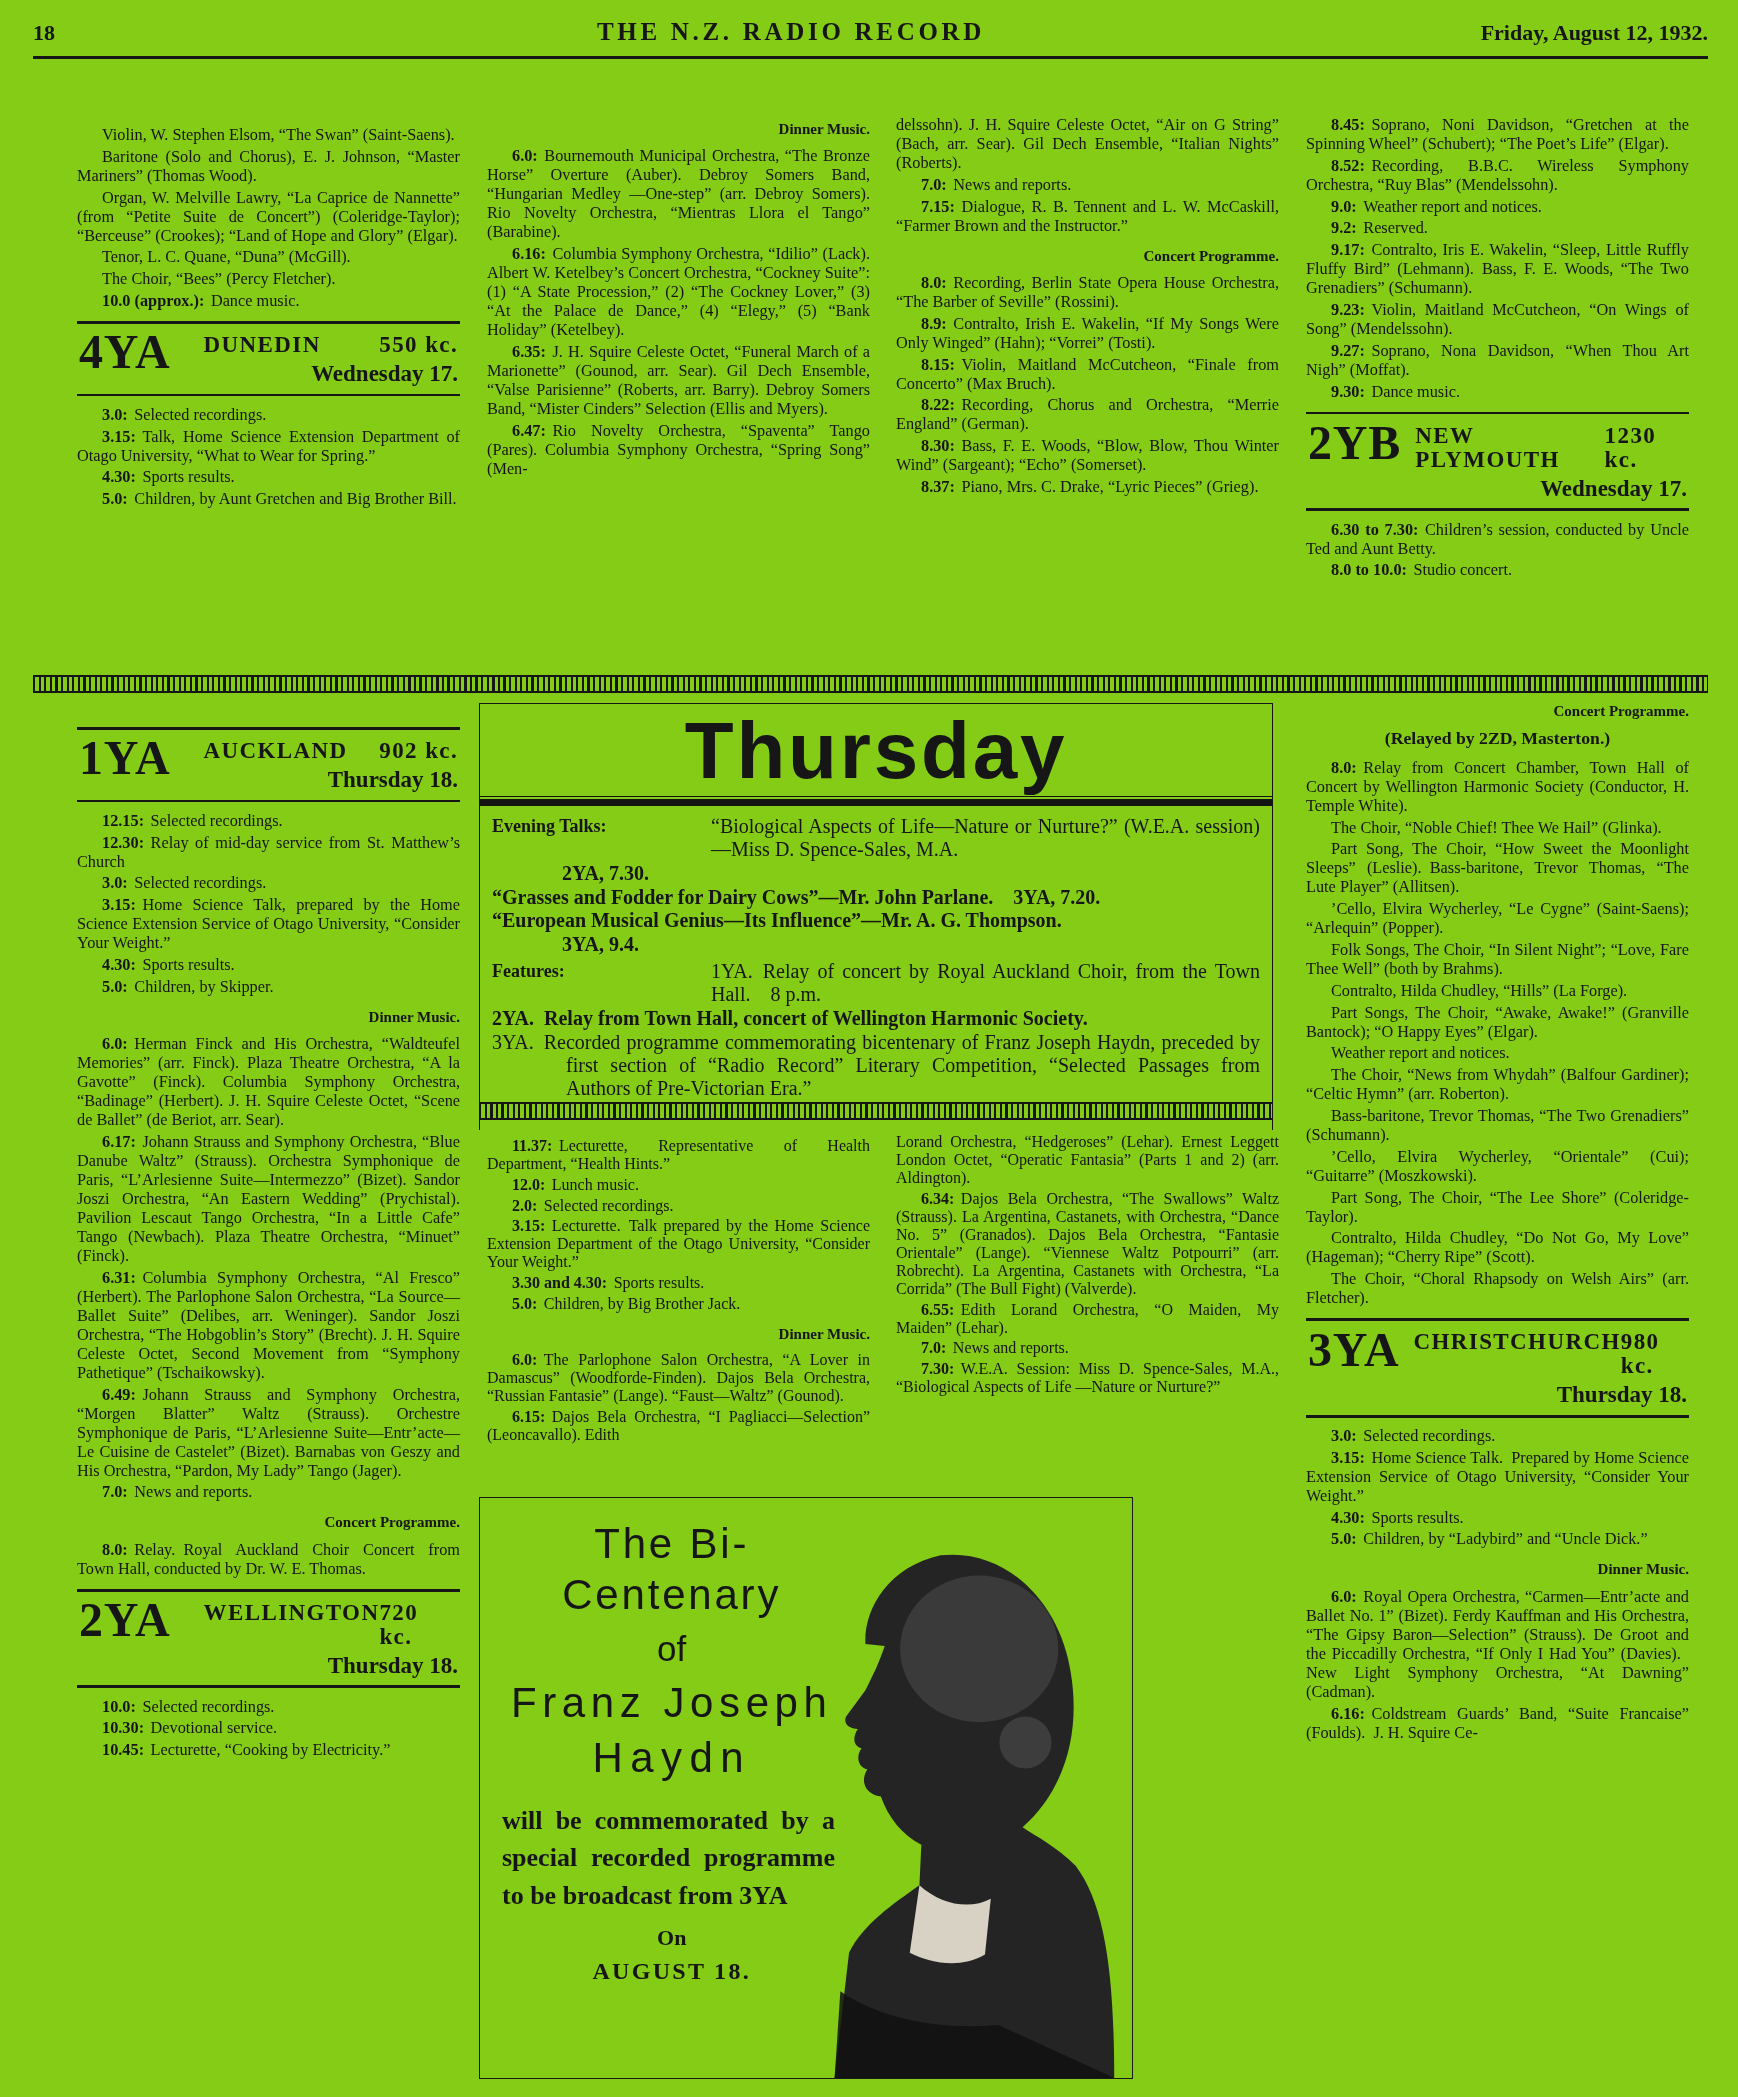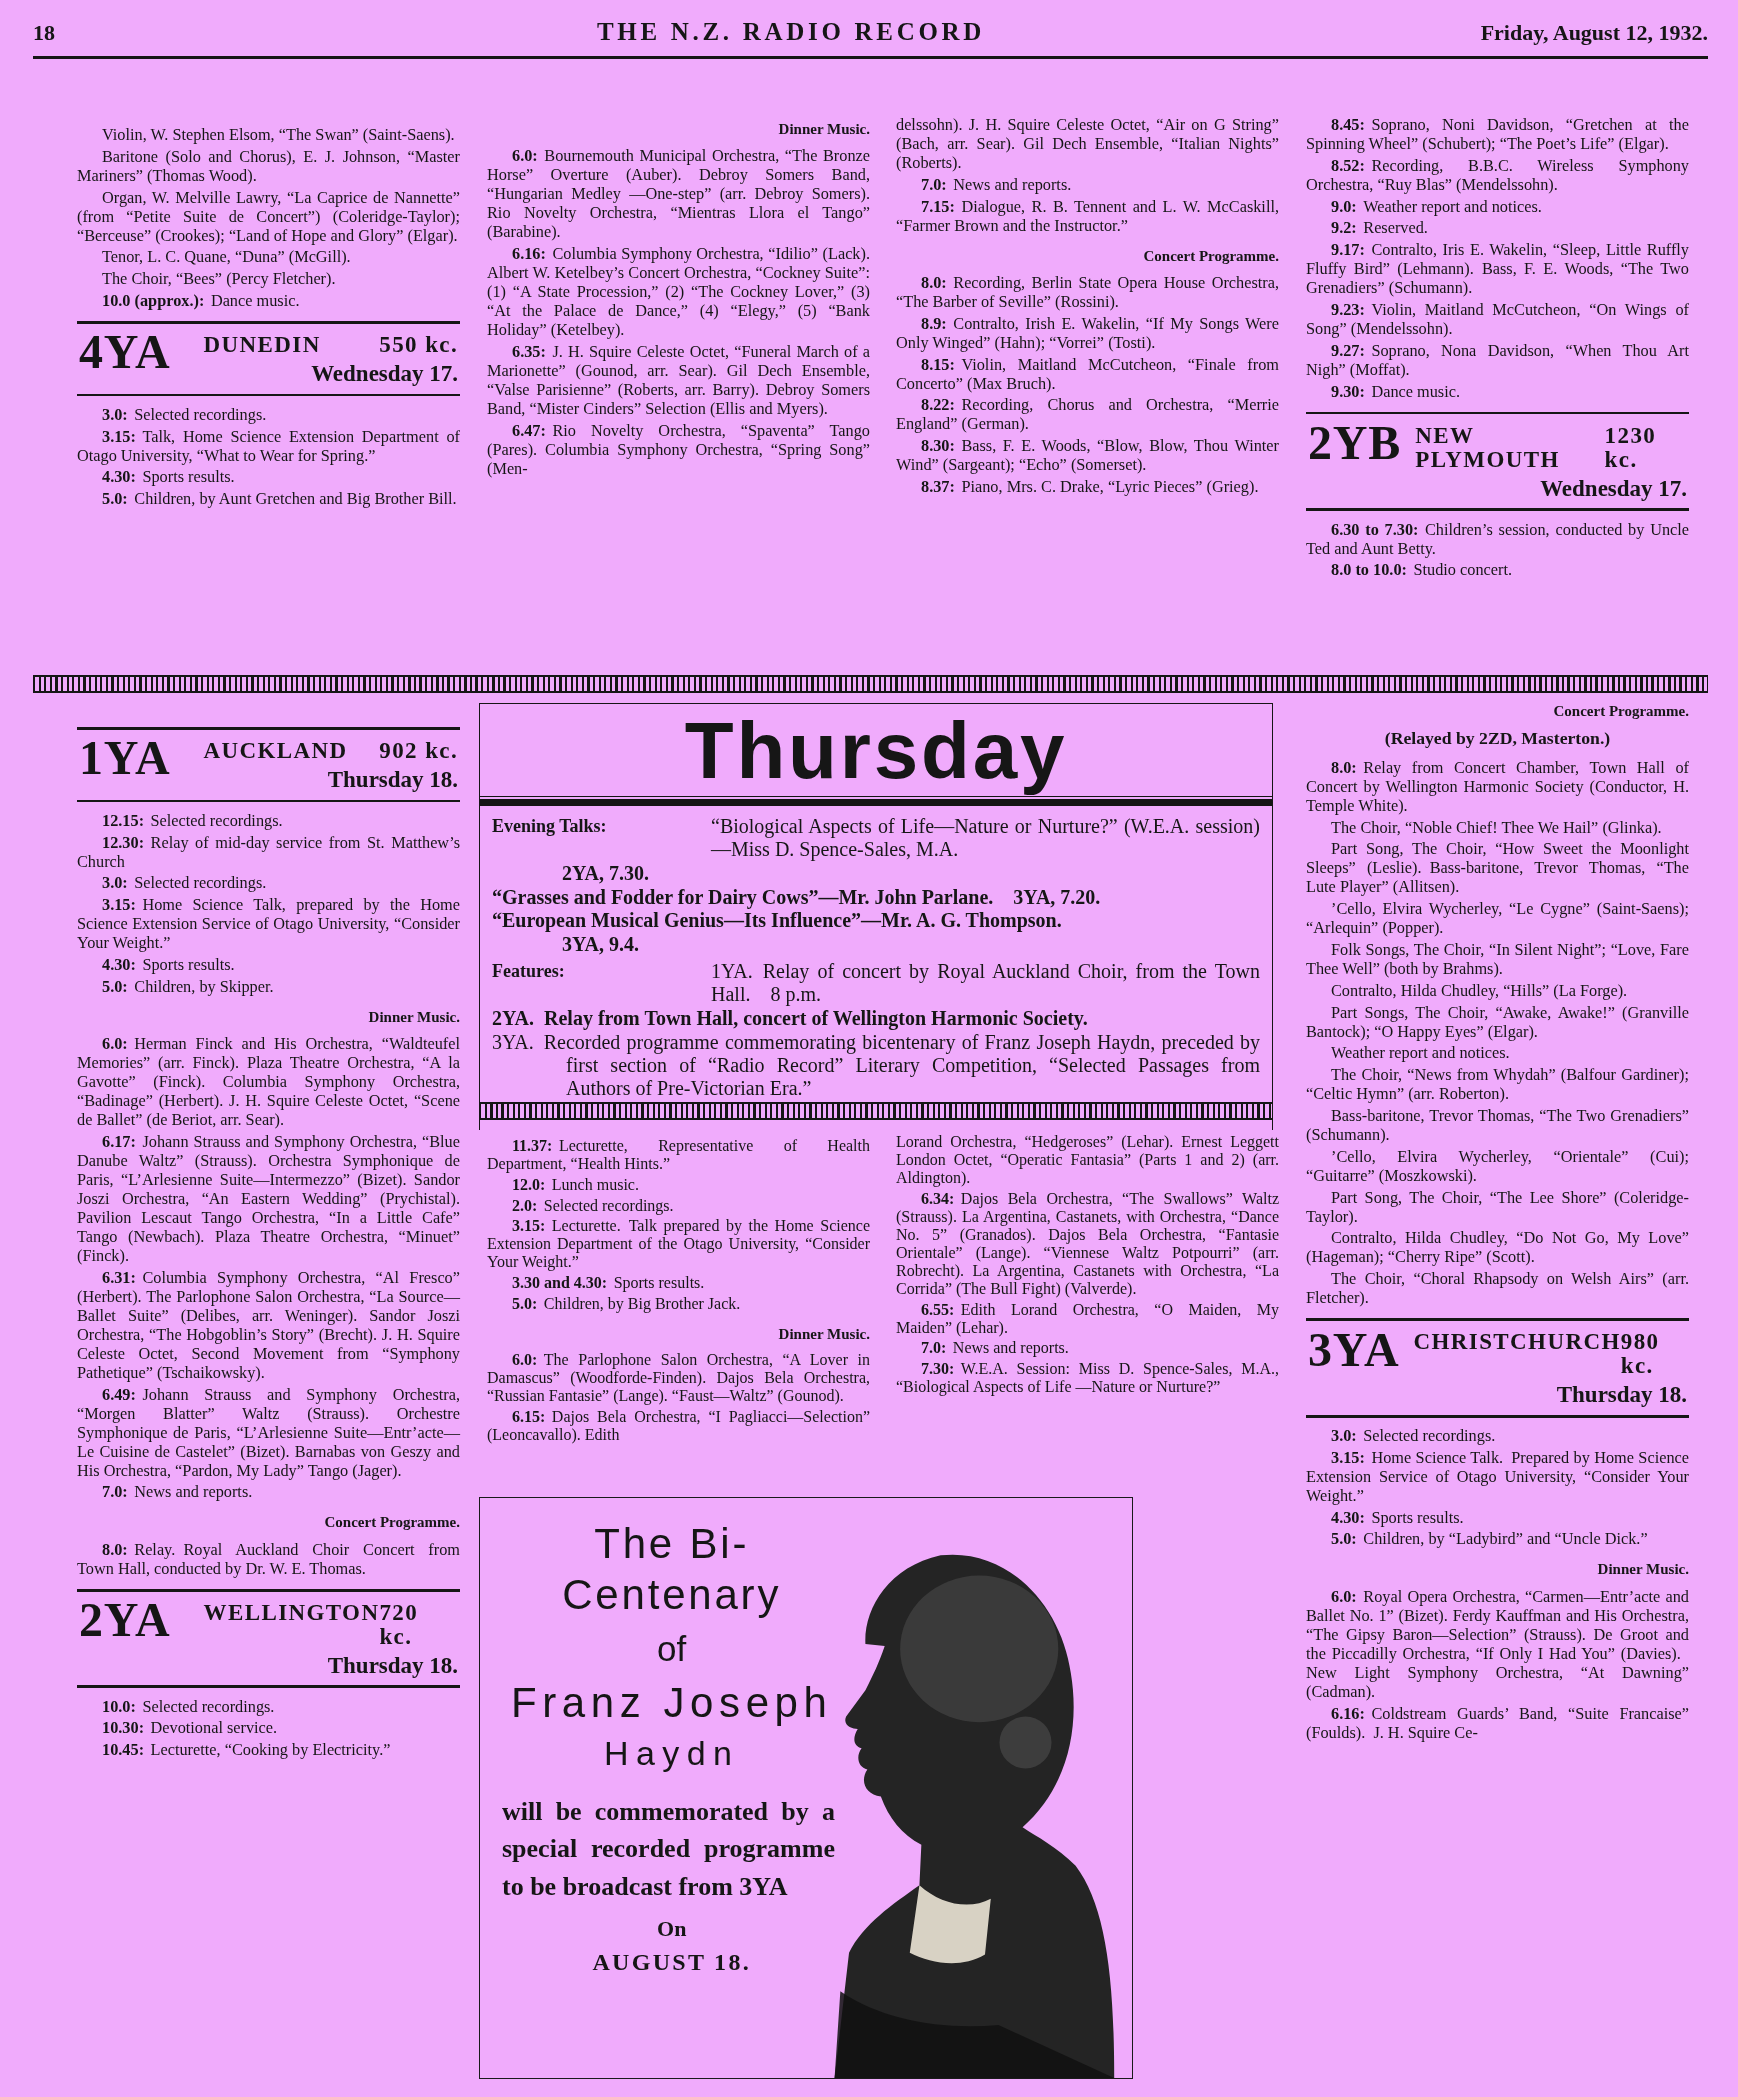--- a/index.html
+++ b/index.html
@@ -1,16 +1,16 @@
 <!DOCTYPE html>
 <html style="font-size:7.4px"><head>
 <meta charset="utf-8">
 <style>
   html,body{margin:0;padding:0;background:#d8d5cd;}
-  .page{position:relative;width:1739px;height:2097px;background:#f0abfc;color:#161616;
+  .page{position:relative;width:1739px;height:2097px;background:#84cc16;color:#161616;
         font-family:"Liberation Serif","DejaVu Serif",serif;overflow:hidden;}
   
   .hdr{position:absolute;top:17.7px;left:33px;width:1675px;display:flex;align-items:baseline;}
   .pgnum{width:195px;font-weight:bold;font-size:22px;}
   .ptitle{flex:1;text-align:center;font-weight:bold;font-size:25px;letter-spacing:3.7px;}
   .pdate{width:354px;text-align:right;font-weight:bold;font-size:22px;}
   .hdr-rule{position:absolute;top:56px;left:33px;width:1675px;height:3.3px;background:#161616;}
   
   .hband{position:absolute;height:14px;border-top:2.8px solid #161616;border-bottom:2.8px solid #161616;
          background:repeating-linear-gradient(90deg,#161616 0 2.3px,rgba(0,0,0,0) 2.3px 5.6px);}
@@ -55,21 +55,21 @@
   .tk-ind{padding-left:70px;}
   .ft-para{font-size:20px;line-height:23px;text-align:justify;padding-left:74px;text-indent:-74px;}
   
   #haybox{position:absolute;left:479px;top:1497px;width:654px;height:582px;box-sizing:border-box;
           border:1.9px solid #1a1a1a;display:flex;}
   .hay-text{flex:0 0 56%;box-sizing:border-box;padding:21.4px 3.7px 0 22px;text-align:center;}
   .hay-sans{font-family:"Liberation Sans","DejaVu Sans",sans-serif;}
   .hay-l1{font-size:42px;letter-spacing:2.8px;line-height:1.2;}
   .hay-l2{font-size:35px;margin:9.3px 0;}
   .hay-l3{font-size:42px;letter-spacing:5.6px;}
-  .hay-l4{font-size:34px;letter-spacing:7.4px;margin:7.4px 0 19.5px;}
+  .hay-l4{font-size:42px;letter-spacing:7.4px;margin:7.4px 0 19.5px;}
   .hay-body{font-weight:bold;font-size:26px;line-height:1.45;text-align:justify;margin-right:6.5px;}
   .hay-on{font-weight:bold;font-size:22px;margin-top:10.2px;text-align:center;}
   .hay-date{font-weight:bold;font-size:24px;letter-spacing:2.3px;margin-top:7.4px;text-align:center;}
   .hay-img{flex:1;position:relative;}
   .hay-img svg{position:absolute;right:8.4px;bottom:0;height:540px;width:auto;}
 </style>
 </head>
 <body>
 
 <div class="page">

